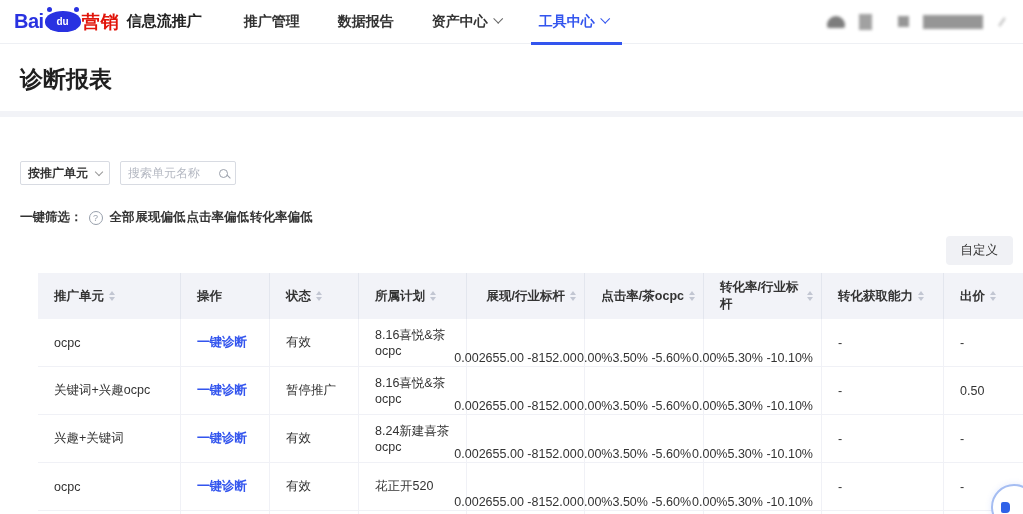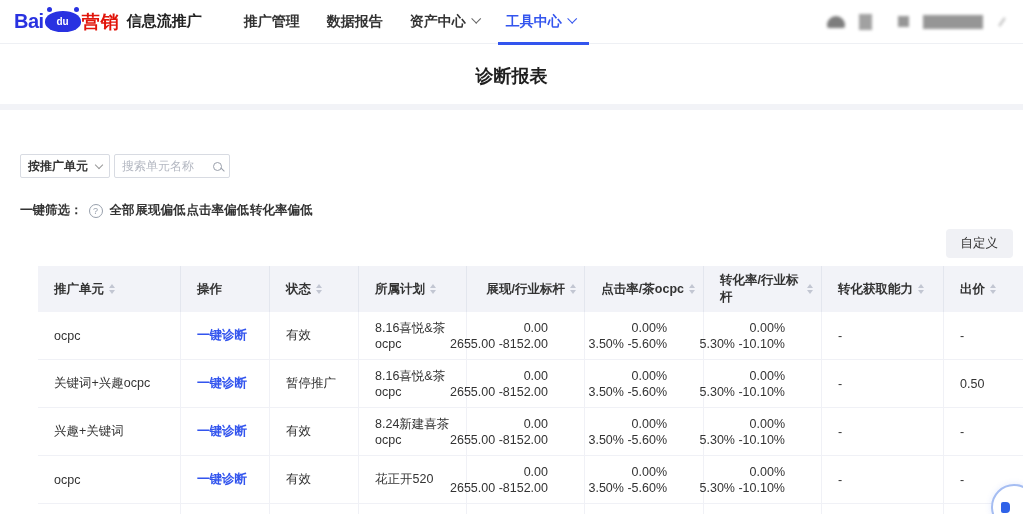--- a/index.html
+++ b/index.html
@@ -20,43 +20,43 @@
   
   .topnav{height:44px;display:flex;align-items:center;padding:0 16px 0 14px;border-bottom:1px solid #EEF0F4;background:#fff;}
   .logo{display:flex;align-items:center;cursor:pointer;}
   .logo-bai{font-size:20px;font-weight:bold;color:var(--logo-blue);letter-spacing:-0.5px;}
   .paw{width:36px;height:21px;border-radius:50% 50% 46% 46%;background:var(--logo-blue);color:#fff;
     font-size:10px;font-weight:bold;display:flex;align-items:center;justify-content:center;margin:0 1px;position:relative;}
   .paw::before,.paw::after{content:'';position:absolute;width:5px;height:5px;border-radius:50%;background:var(--logo-blue);top:-4px;}
   .paw::before{left:2px;} .paw::after{right:2px;}
   .logo-suffix{font-size:18px;font-weight:bold;color:var(--logo-red);letter-spacing:1px;}
   .product-name{font-size:15px;font-weight:bold;color:#222;margin-left:7px;}
-  .nav-items{display:flex;align-items:center;margin-left:42px;gap:27px;}
+  .nav-items{display:flex;align-items:center;margin-left:42px;gap:38px;}
   .nav-item{position:relative;font-size:14px;font-weight:600;color:#333;display:flex;align-items:center;cursor:pointer;}
   .nav-item .chev{width:7px;height:7px;border-right:1.6px solid #666;border-bottom:1.6px solid #666;
     transform:rotate(45deg) translateY(-1px);display:inline-block;margin-left:6px;margin-top:-4px;}
   .nav-item.active{color:var(--accent);}
   .nav-item.active .chev{border-color:var(--accent);}
   .nav-item.active::after{content:'';position:absolute;left:-8px;right:-14px;bottom:-14px;height:3px;background:var(--accent);}
   
   .user-area{margin-left:auto;display:flex;align-items:center;gap:14px;filter:blur(1.5px);opacity:.8;}
   .ua-headset{width:18px;height:12px;background:#5d5d5d;border-radius:9px 9px 2px 2px;}
   .ua-box{width:13px;height:16px;background:#8a8a8a;}
   .ua-badge{width:11px;height:11px;background:#7d7d7d;margin-left:12px;}
   .ua-name{width:60px;height:14px;background:#7d7d7d;}
   .ua-slash{width:10px;height:2px;background:#aaa;transform:rotate(-55deg);}
 
   
   .page-header{padding:20px 20px 16px 20px;}
-  .page-title{font-size:18px;font-weight:bold;color:#1f1f1f;text-align:center;}
+  .page-title{font-size:23px;font-weight:bold;color:#1f1f1f;}
   .divider-band{height:6px;background:#F2F3F7;}
 
   
   .content{padding:0 0 0 20px;}
-  .filter-row{display:flex;align-items:center;margin-top:44px;gap:4px;}
+  .filter-row{display:flex;align-items:center;margin-top:44px;gap:10px;}
   .select{width:90px;height:24px;border:1px solid #D8DBE2;border-radius:2px;display:flex;align-items:center;
     padding:0 7px;cursor:pointer;background:#fff;}
   .select-label{font-size:12px;font-weight:600;color:#333;flex:1;}
   .select .chev{width:6px;height:6px;border-right:1.4px solid #999;border-bottom:1.4px solid #999;transform:rotate(45deg);margin-top:-3px;}
   .search-box{width:116px;height:24px;border:1px solid #D8DBE2;border-radius:2px;display:flex;align-items:center;padding:0 7px;background:#fff;}
   .search-box input{border:none;outline:none;flex:1;width:80px;font-size:12px;color:#333;font-family:inherit;}
   .search-box input::placeholder{color:#B4B8C2;}
   .mag{width:9px;height:9px;border:1.4px solid #9AA0AB;border-radius:50%;position:relative;flex:0 0 auto;}
   .mag::after{content:'';position:absolute;width:5px;height:1.4px;background:#9AA0AB;transform:rotate(45deg);right:-4px;bottom:-1px;}
 
@@ -80,21 +80,21 @@
   .th.right{justify-content:flex-end;padding-right:8px;}
   .sort{display:inline-flex;flex-direction:column;margin-left:5px;}
   .sort i{width:0;height:0;border-left:3.5px solid transparent;border-right:3.5px solid transparent;display:block;}
   .sort .up{border-bottom:4px solid #C2C6D2;margin-bottom:2px;}
   .sort .dn{border-top:4px solid #C2C6D2;}
   .tbody .tr{display:flex;height:48px;border-bottom:1px solid var(--border-light);}
   .tbody .tr.last{height:56px;border-bottom:none;}
   .td{display:flex;align-items:center;font-size:12.5px;color:#333;padding:0 12px 0 16px;
     border-right:1px solid var(--border-light);}
   .td:last-child{border-right:none;}
-  .td.right{flex-direction:column;justify-content:center;align-items:flex-end;padding-right:36px;}
+  .td.right{flex-direction:row;justify-content:center;align-items:flex-end;padding-right:36px;}
   .td .val,.td .bench{line-height:16px;white-space:nowrap;}
   .link{color:var(--accent);font-weight:600;cursor:pointer;font-family:Liberation Mono, monospace;}
   .col0{width:143px;} .col1{width:89px;} .col2{width:89px;} .col3{width:108px;}
   .col4{width:118px;} .col5{width:119px;} .col6{width:118px;} .col7{width:122px;} .col8{width:96px;}
 
   
   .float-circle{position:absolute;width:46px;height:46px;border-radius:50%;background:#fff;
     border:2px solid #A5BDF2;right:-14px;bottom:-16px;box-shadow:0 0 6px rgba(80,120,240,.15);}
   .float-circle .dot{position:absolute;left:8px;top:16px;width:9px;height:11px;background:#2F62E8;border-radius:2px 4px 4px 2px;}
 </style>

